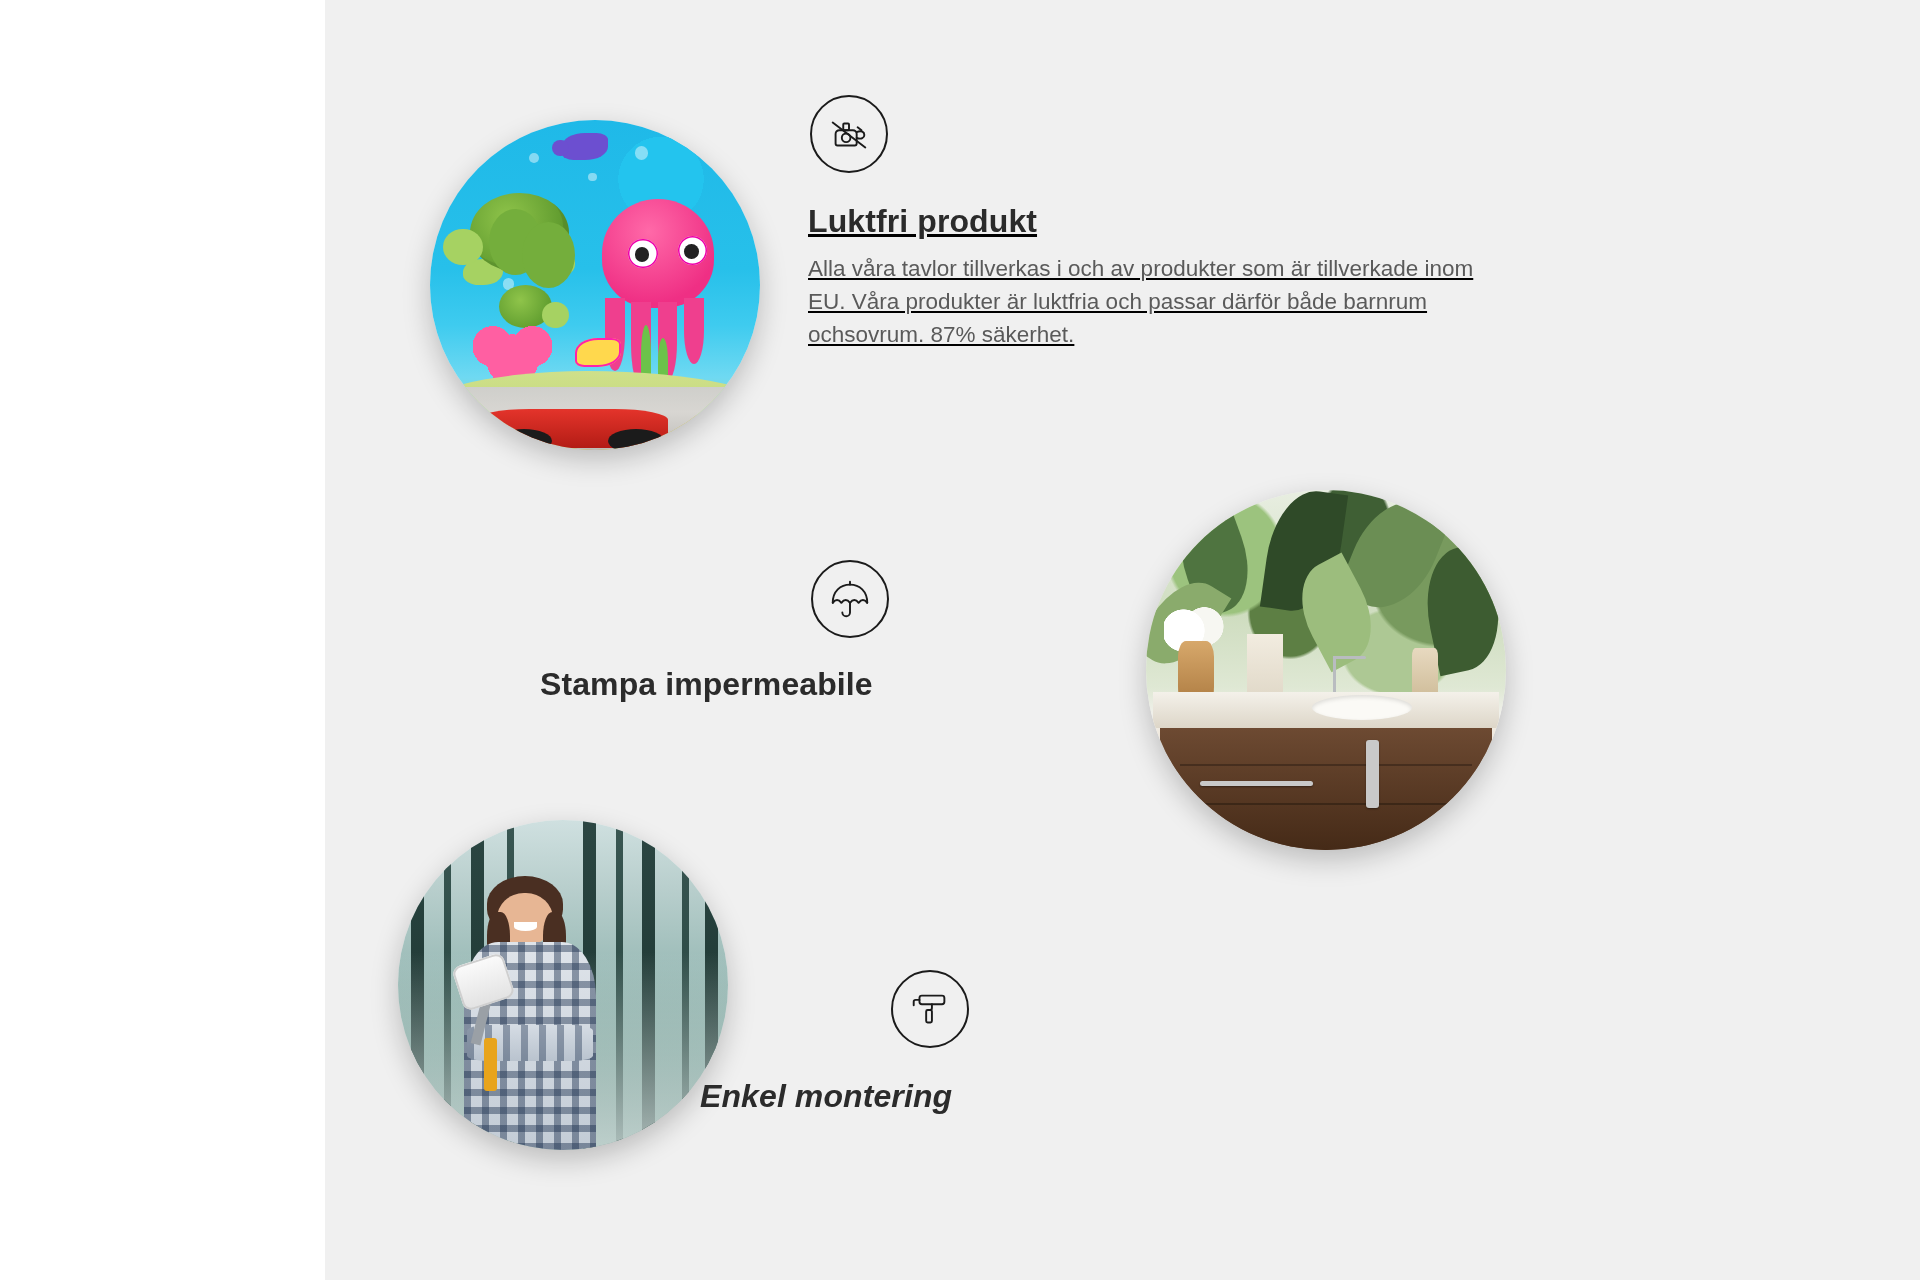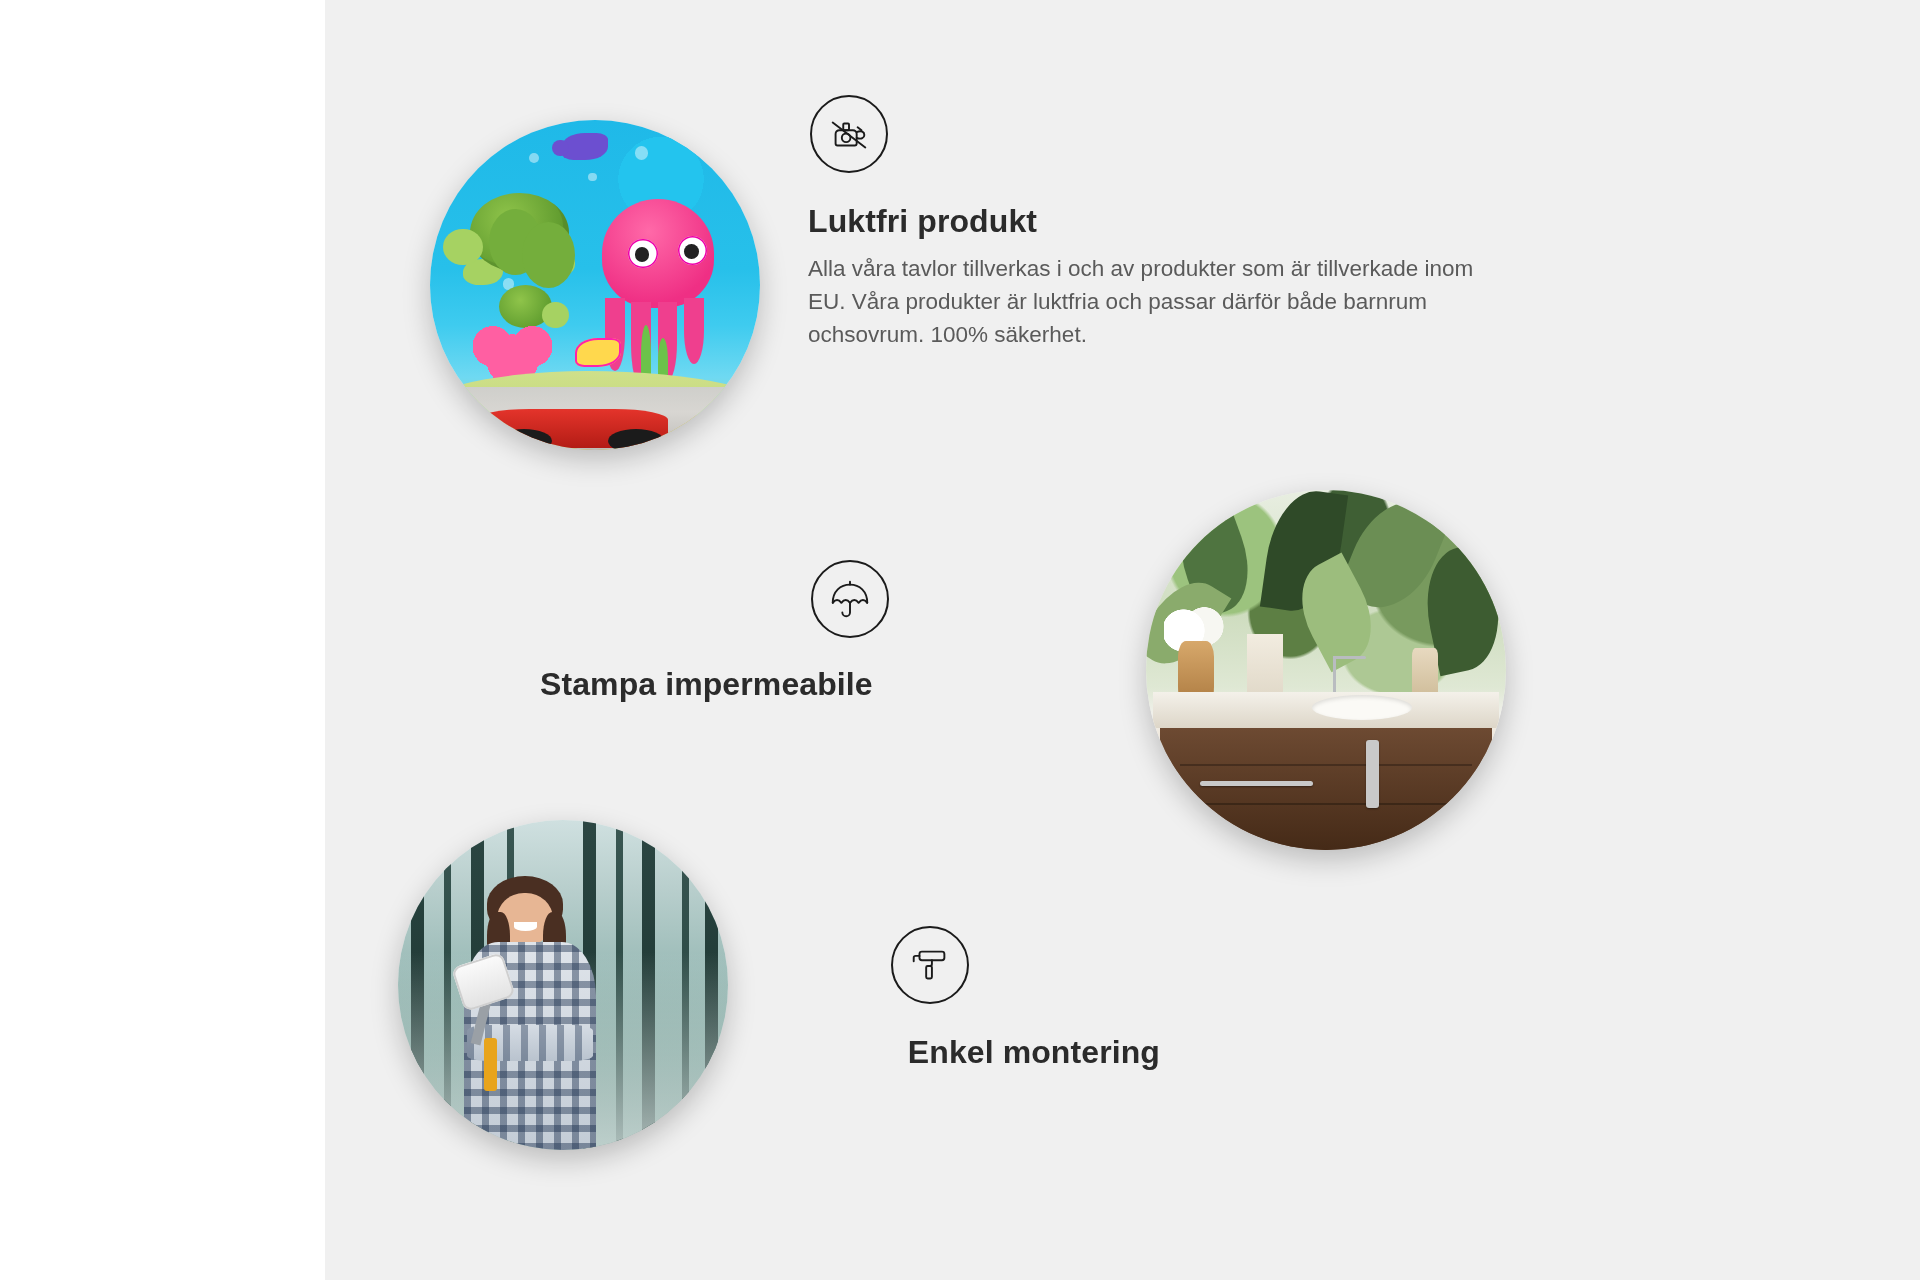--- a/index.html
+++ b/index.html
@@ -274,33 +274,33 @@
     letter-spacing: .1px;
     white-space: nowrap;
   }
   .f-desc {
     font-size: 22.5px;
     line-height: 1.46;
     color: #5a5a5a;
   }
 
   
-  #feature-odour { left: 808px; top: 95px; width: 700px; }
+  #feature-odour { left: 808px; top: 95px; width: 700px; text-decoration: underline; }
   #feature-odour .icon-circle { margin-left: 2px; }
   #feature-odour .f-title { margin-top: 30px; }
   #feature-odour .f-desc { margin-top: 13px; width: 698px; }
 
   
   #feature-water { left: 540px; top: 560px; width: 620px; text-align: left; }
   #feature-water .icon-circle { margin: 0 auto; }
   #feature-water .f-title { margin-top: 28px; }
   #feature-water .f-desc { margin-top: 9px; }
 
   
-  #feature-mount { left: 700px; top: 926px; width: 460px; text-align: right; }
+  #feature-mount { left: 700px; top: 970px; width: 460px; text-align: left; font-style: italic; }
   #feature-mount .icon-circle { margin: 0 auto; }
   #feature-mount .f-title { margin-top: 30px; }
   #feature-mount .f-desc { margin-top: 8px; }
 </style>
 </head>
 <body>
 
 <div id="stage">
 
   <div class="panel"></div>
@@ -410,21 +410,21 @@
       <svg width="46" height="46" viewBox="0 0 48 48" fill="none" stroke="#1b1b1b" stroke-width="2" stroke-linecap="round" stroke-linejoin="round">
         <path d="M14 20 h14 a4 4 0 0 1 4 4 v10 a2 2 0 0 1 -2 2 H12 a2 2 0 0 1 -2 -2 V24 a4 4 0 0 1 4 -4 z"></path>
         <rect x="18" y="13" width="6" height="7" rx="1"></rect>
         <circle cx="21" cy="28" r="4.5"></circle>
         <path d="M32 22 c5 -2 8 0 8 3 c0 3 -3 5 -8 3"></path>
         <path d="M33 17 l4 3"></path>
         <line x1="7" y1="12" x2="41" y2="38"></line>
       </svg>
     </div>
     <div class="f-title">Luktfri produkt</div>
-    <div class="f-desc">Alla våra tavlor tillverkas i och av produkter som är tillverkade inom EU. Våra produkter är luktfria och passar därför både barnrum ochsovrum. 100% säkerhet.</div>
+    <div class="f-desc">Alla våra tavlor tillverkas i och av produkter som är tillverkade inom EU. Våra produkter är luktfria och passar därför både barnrum ochsovrum. 87% säkerhet.</div>
   </div>
 
   <div class="feature" id="feature-water">
     <div class="icon-circle">
       <svg width="46" height="46" viewBox="0 0 48 48" fill="none" stroke="#1b1b1b" stroke-width="2" stroke-linecap="round" stroke-linejoin="round">
         <path d="M6 28 C6 16 14 9 24 9 C34 9 42 16 42 28"></path>
         <path d="M6 28 c3 -4 6 -4 9 0 c3 -4 6 -4 9 0 c3 -4 6 -4 9 0 c3 -4 6 -4 9 0"></path>
         <line x1="24" y1="9" x2="24" y2="6"></line>
         <path d="M24 28 v10 a4 4 0 0 1 -8 0"></path>
       </svg>

